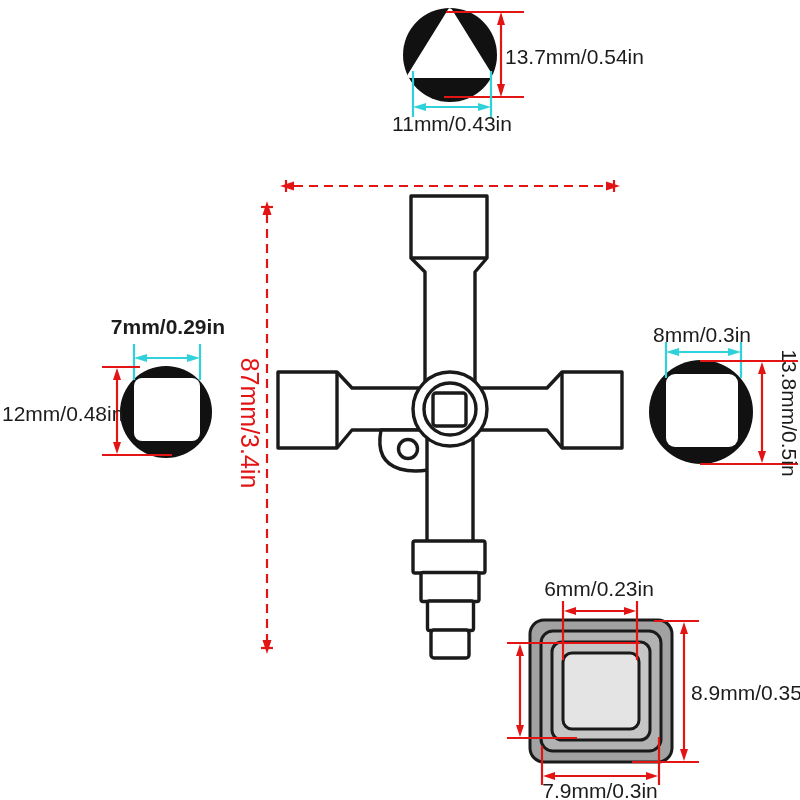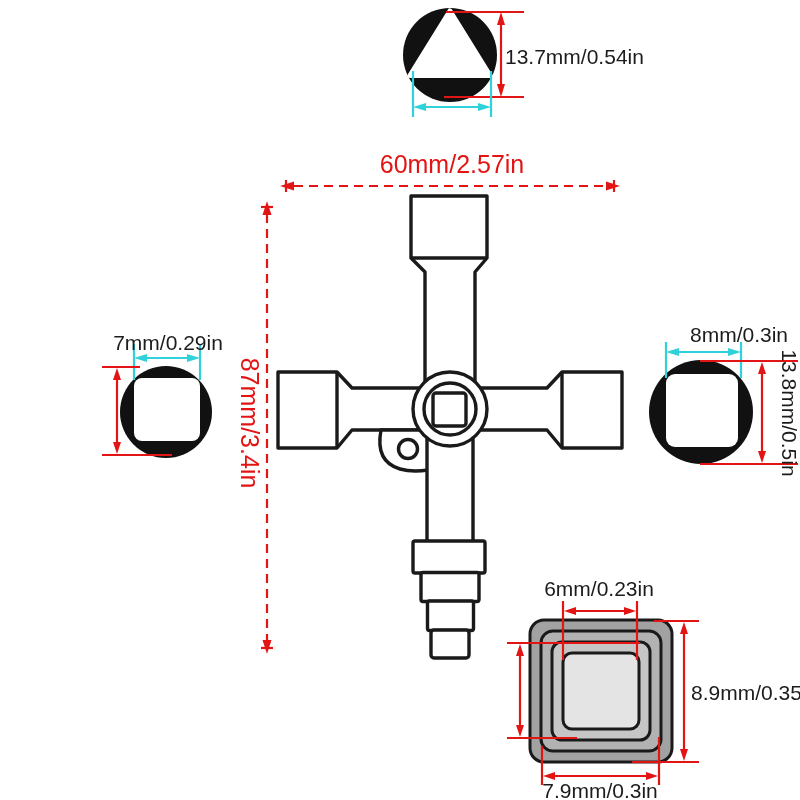--- a/index.html
+++ b/index.html
@@ -152,21 +152,22 @@
 
       <line class="rd" x1="542" y1="746" x2="542" y2="785"></line>
       <line class="rd" x1="659" y1="737" x2="659" y2="785"></line>
       <line class="rd" x1="553" y1="776" x2="648" y2="776"></line>
       <polygon class="rdf" points="543,776 555,772 555,780"></polygon>
       <polygon class="rdf" points="658,776 646,772 646,780"></polygon>
     </g>
   </svg>
 
   <div class="lbl" style="left:505px;top:45px;">13.7mm/0.54in</div>
-  <div class="lbl red center" style="left:452px;top:151px;">60mm/2.57in</div>
+  <div class="lbl center" style="left:452px;top:112px;">11mm/0.43in</div>
   <div class="lbl red vert" style="left:249px;top:423px;">87mm/3.4in</div>
-  <div class="lbl center" style="left:168px;top:331px;">7mm/0.29in</div>
-  <div class="lbl center" style="left:739px;top:323px;text-align:right;">8mm/0.3in</div>
+  <div class="lbl center" style="left:168px;top:315px;font-weight:bold;">7mm/0.29in</div>
+  <div class="lbl" style="left:2px;top:402px;">12mm/0.48in</div>
+  <div class="lbl center" style="left:702px;top:323px;text-align:right;">8mm/0.3in</div>
   <div class="lbl vert" style="left:789px;top:413px;">13.8mm/0.5in</div>
   <div class="lbl center" style="left:599px;top:577px;text-align:right;">6mm/0.23in</div>
   <div class="lbl" style="left:691px;top:681px;">8.9mm/0.35in</div>
   <div class="lbl center" style="left:600px;top:779px;">7.9mm/0.3in</div>
 </div>
 
 </body></html>

